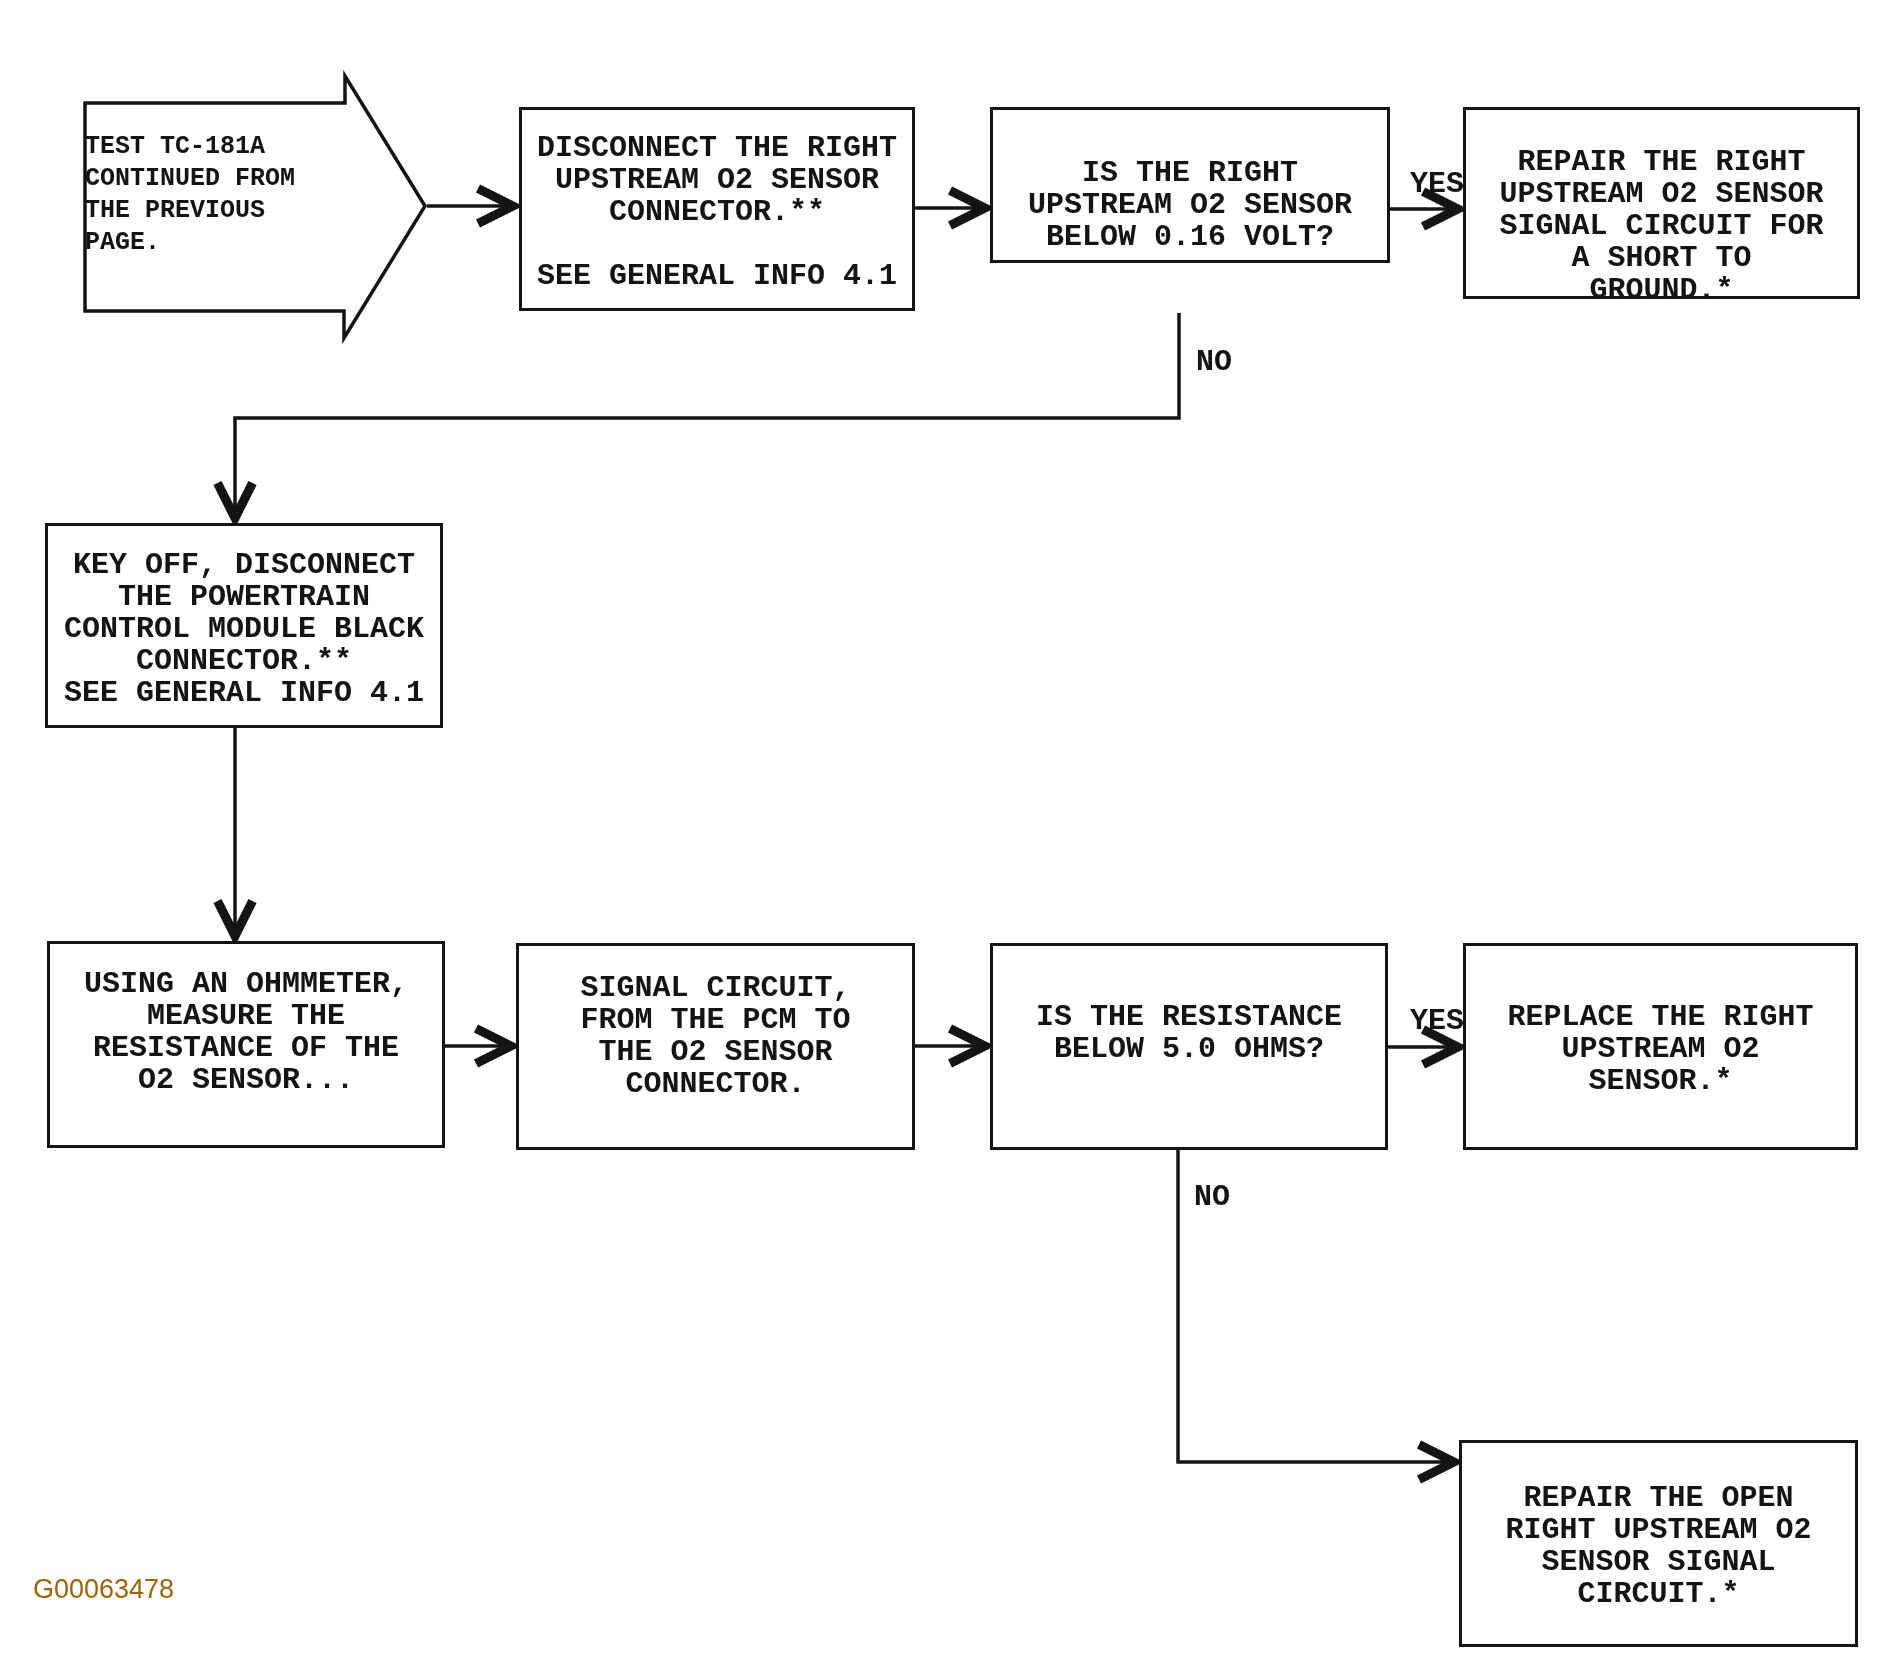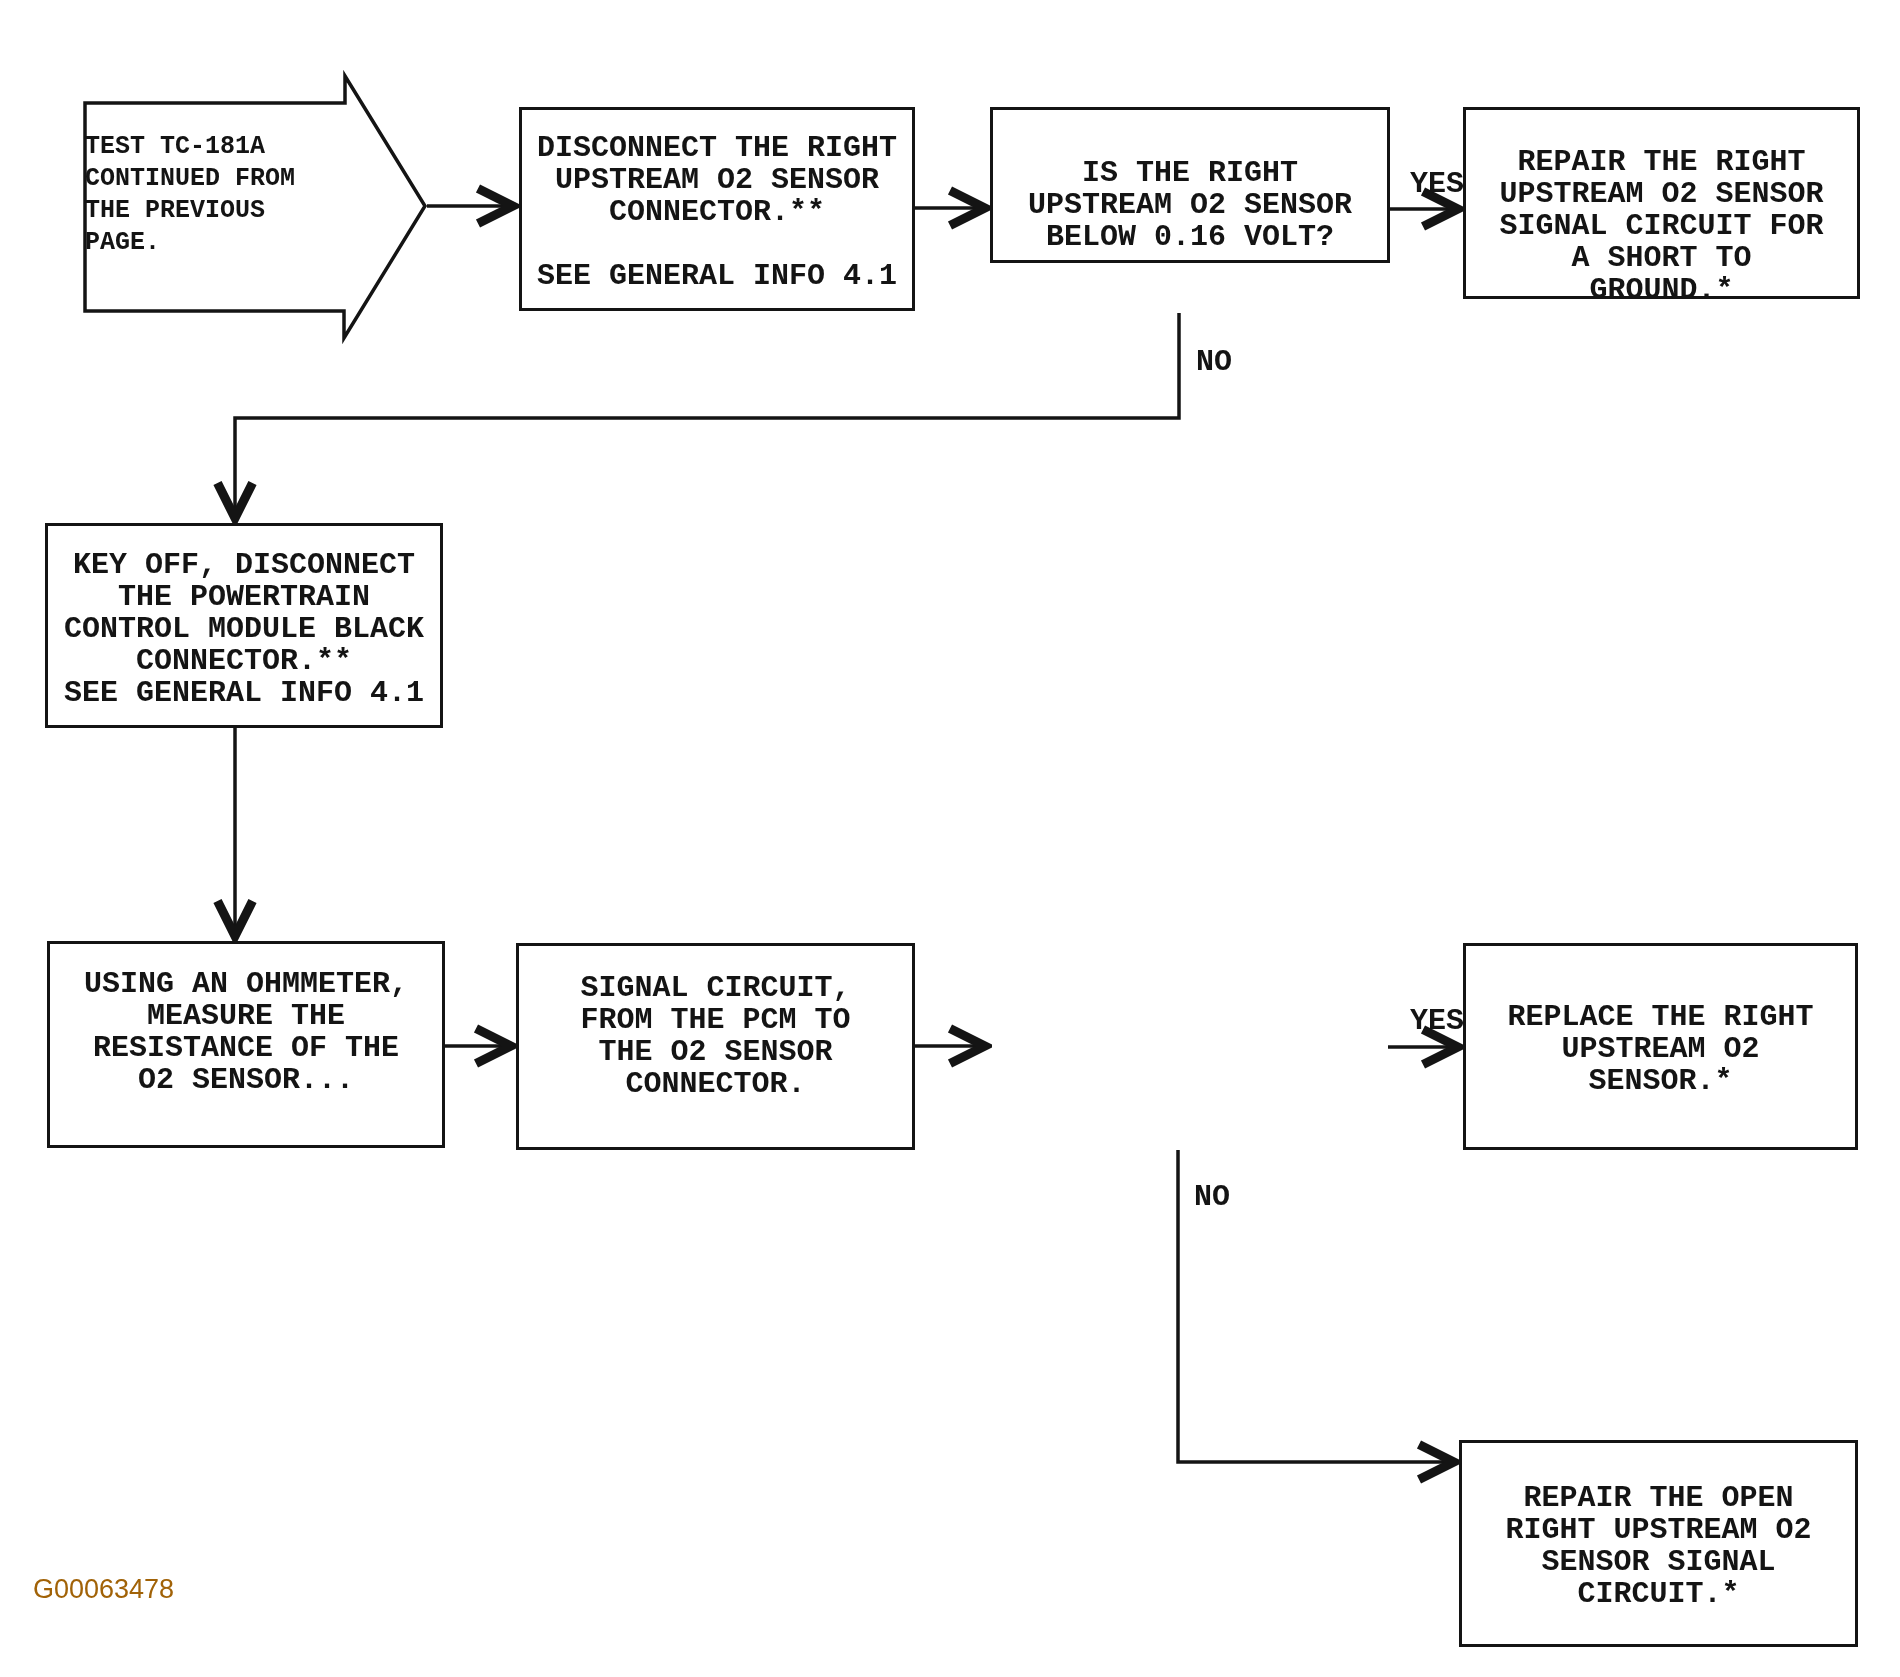--- a/index.html
+++ b/index.html
@@ -118,20 +118,24 @@
     <div class="line">O2 SENSOR...</div>
   </div>
 
   <div class="box" style="left:516px;top:943px;width:399px;height:207px;padding-top:26px">
     <div class="line">SIGNAL CIRCUIT,</div>
     <div class="line">FROM THE PCM TO</div>
     <div class="line">THE O2 SENSOR</div>
     <div class="line">CONNECTOR.</div>
   </div>
 
+  <div class="box" style="left:990px;top:943px;width:398px;height:207px;padding-top:55px">
+    <div class="line">IS THE RESISTANCE</div>
+    <div class="line">BELOW 5.0 OHMS?</div>
+  </div>
 
   <div class="box" style="left:1463px;top:943px;width:395px;height:207px;padding-top:55px">
     <div class="line">REPLACE THE RIGHT</div>
     <div class="line">UPSTREAM O2</div>
     <div class="line">SENSOR.*</div>
   </div>
 
   <div class="box" style="left:1459px;top:1440px;width:399px;height:207px;padding-top:39px">
     <div class="line">REPAIR THE OPEN</div>
     <div class="line">RIGHT UPSTREAM O2</div>

